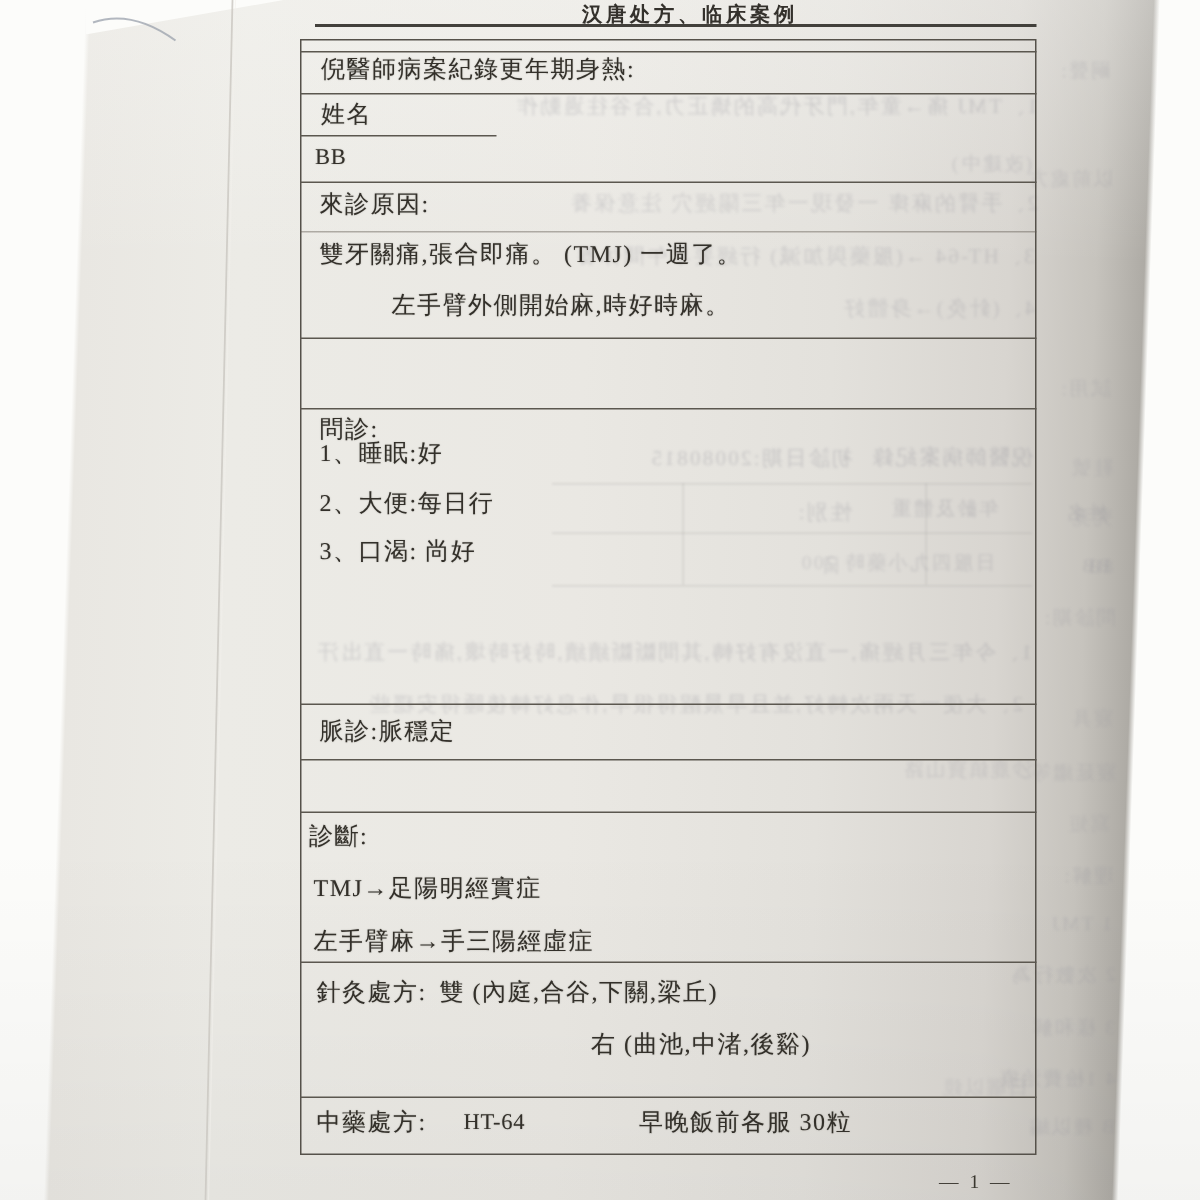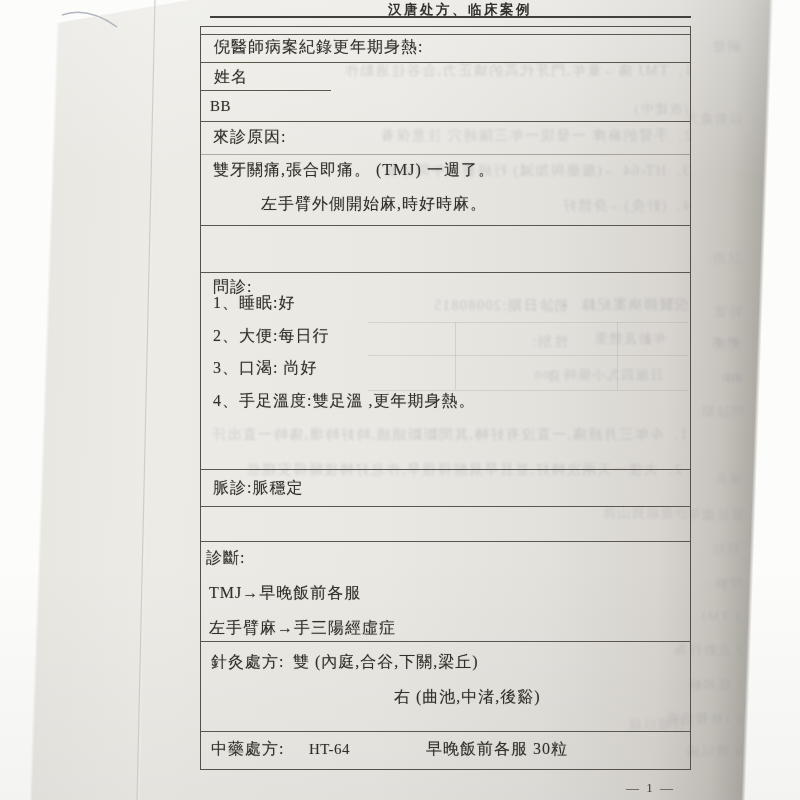--- a/index.html
+++ b/index.html
@@ -141,29 +141,28 @@
     <span class="t" style="left:12px; top:143px;">雙牙關痛,張合即痛。 (TMJ) 一週了。</span>
     <span class="t" style="left:12px; top:177px;margin-left:48px;">左手臂外側開始麻,時好時麻。</span>
     <div class="hr" style="top:198px;"></div>
 
     <span class="t" style="left:12px; top:212px;margin-top:48px;">問診:</span>
     <div class="hr" style="top:245px;"></div>
 
     <span class="t" style="left:12px; top:276px;">1、睡眠:好</span>
     <span class="t" style="left:12px; top:309px;">2、大便:每日行</span>
     <span class="t" style="left:12px; top:341px;">3、口渴: 尚好</span>
-    <span class="t" style="left:12px; top:374px;">4、手足溫度:雙足溫 ,更年期身熱。</span>
     <div class="hr" style="top:442px;"></div>
 
     <span class="t" style="left:12px; top:461px;">脈診:脈穩定</span>
     <div class="hr" style="top:479px;"></div>
     <div class="hr" style="top:514px;"></div>
 
     <span class="t" style="left:5px; top:531px;">診斷:</span>
-    <span class="t" style="left:8px;  top:566px;">TMJ→早晚飯前各服</span>
+    <span class="t" style="left:8px;  top:566px;">TMJ→足陽明經實症</span>
     <span class="t" style="left:8px;  top:601px;">左手臂麻→手三陽經虛症</span>
     <div class="hr" style="top:614px;"></div>
 
     <span class="t" style="left:10px; top:635px;">針灸處方:</span>
     <span class="t" style="left:193px; top:670px;">右 (曲池,中渚,後谿)</span>
     <span class="t" style="left:92px; top:635px;">雙 (內庭,合谷,下關,梁丘)</span>
     <div class="hr" style="top:704px;"></div>
 
     <span class="t" style="left:10px; top:722px;">中藥處方:</span>
     <span class="t latin" style="left:108px; top:722px;">HT-64</span>

